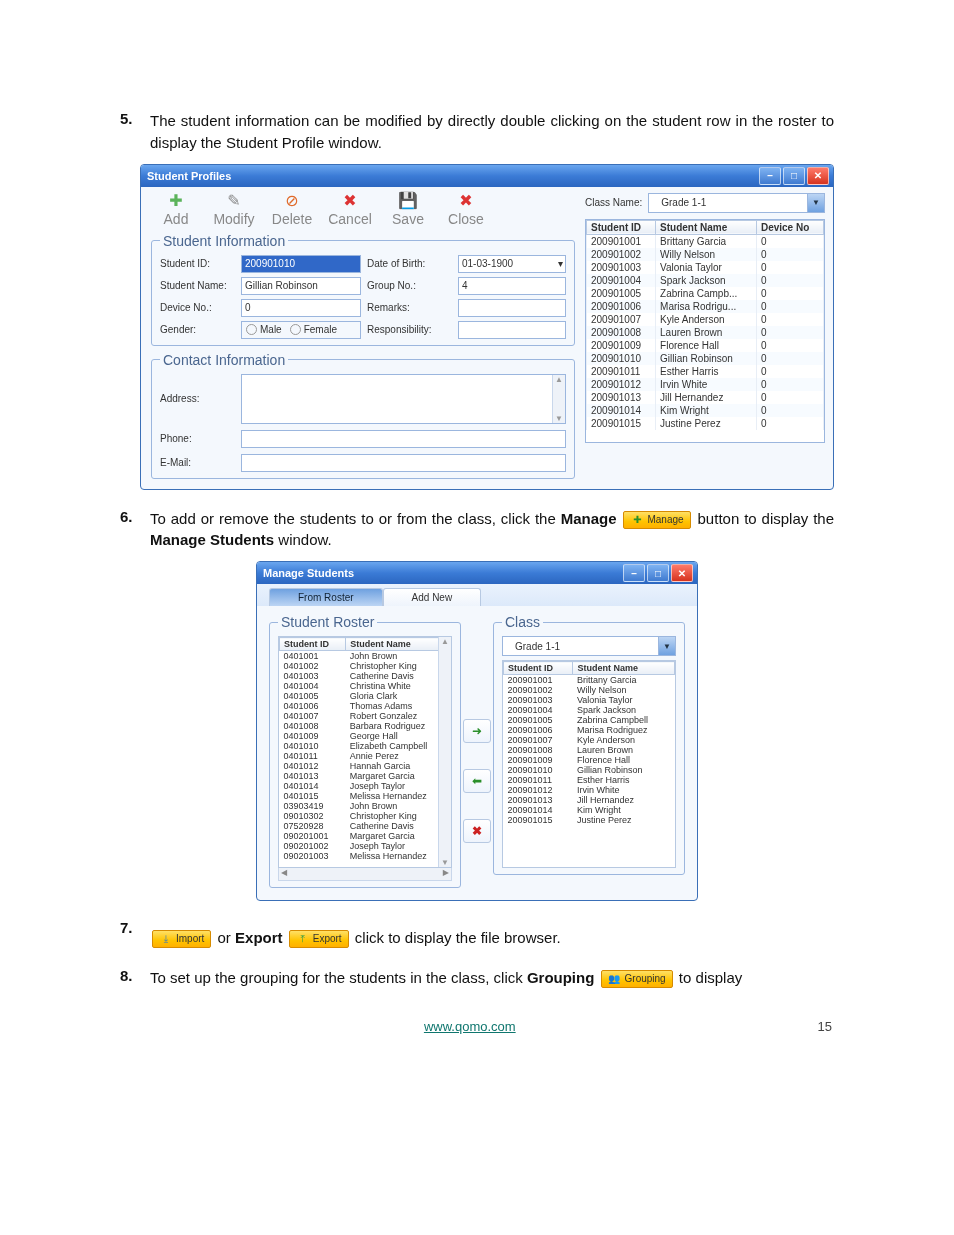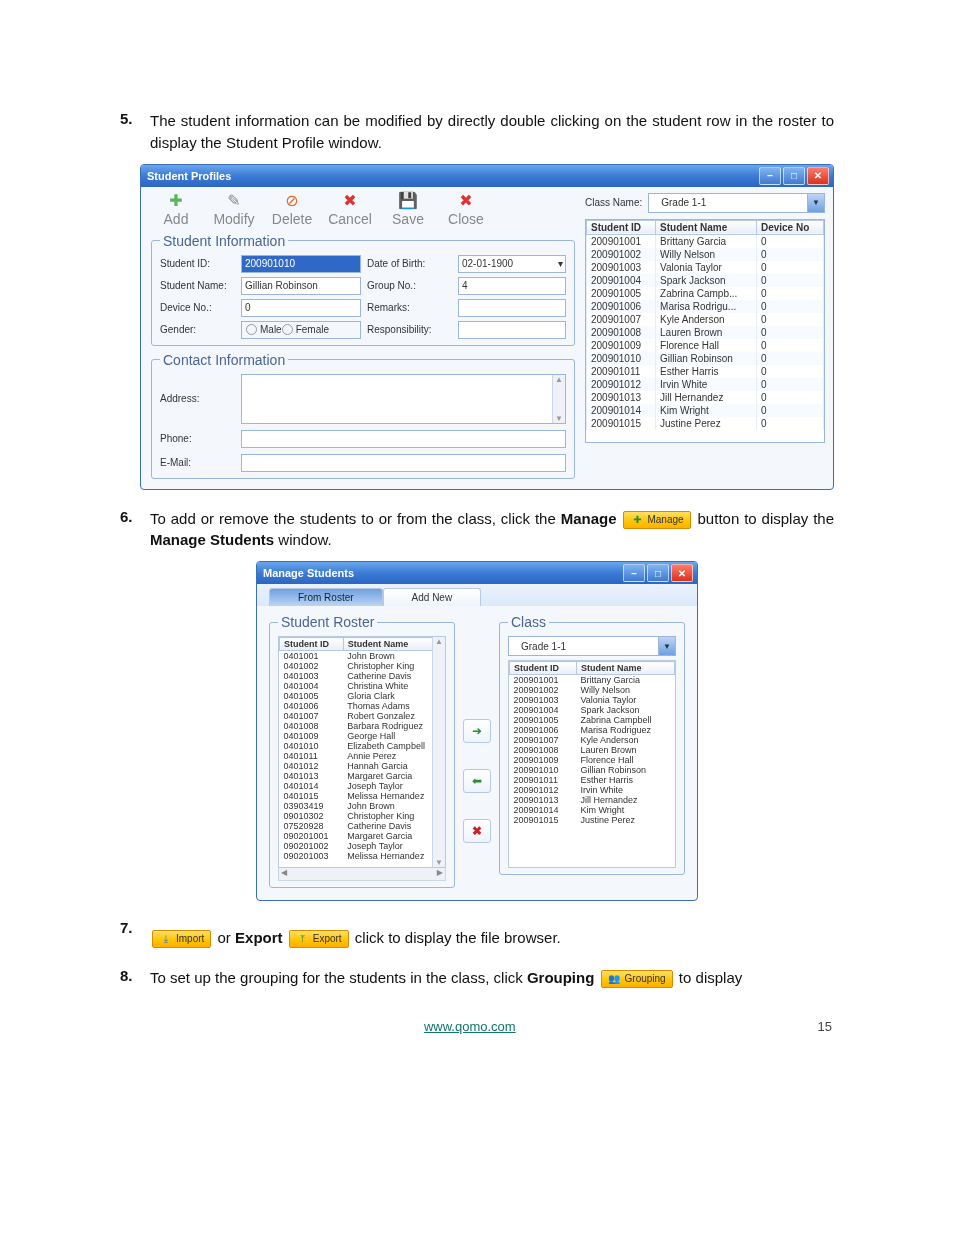--- a/index.html
+++ b/index.html
@@ -83,21 +83,21 @@
     border: 1px solid #9bb6de;
     border-radius: 3px;
     padding: 6px 8px;
     margin-top: 6px;
   }
   .fieldset > legend { font-size: 14px; color: #4a668f; padding: 0 3px; }
 
   .form-grid { display: grid; grid-template-columns: 75px 120px 85px 1fr; gap: 4px 6px; align-items: center; }
   .flabel { font-size: 10px; color: #333; white-space: nowrap; }
   .finput { border: 1px solid #9bb6de; height: 16px; background: #fff; padding: 0 3px; font-size: 10px; display: flex; align-items: center; }
-  .radio-group { display: flex; font-size: 10px; align-items: center; border:1px solid #9bb6de; padding:0 4px; height:16px;}
+  .radio-group { display: flex; gap: 8px; font-size: 10px; align-items: center; border:1px solid #9bb6de; padding:0 4px; height:16px;}
   .radio-group label { display: inline-flex; align-items: center; gap: 3px; }
   .radio-dot { width:9px; height:9px; border:1px solid #999; border-radius:50%; display:inline-block; }
 
   .contact-grid { display: grid; grid-template-columns: 75px 1fr; gap: 6px 6px; align-items: center; }
   .textarea { border: 1px solid #9bb6de; background:#fff; height: 48px; position: relative; }
   .scroll-faux { position:absolute; right:0; top:0; bottom:0; width:12px; background:#eef2f8; border-left:1px solid #c9d7eb; display:flex; flex-direction:column; justify-content:space-between; color:#999; font-size:8px; align-items:center; }
 
   .right-col { width: 240px; flex-shrink: 0; }
   .classname-row { display:flex; align-items:center; gap:6px; margin-bottom:6px; }
   .dropdown { flex:1; border:1px solid #9bb6de; background:#fff; height:18px; display:flex; align-items:center; padding:0 12px; font-size:10px; position:relative;}
@@ -108,21 +108,21 @@
   table.stud th { background: linear-gradient(#fff, #e8eef6); border: 1px solid #b7c9e2; font-weight: bold; }
   table.stud td { border-left:1px solid #e8eef6; border-right:1px solid #e8eef6; }
   table.stud tr:nth-child(even) td { background: #f7fbff; }
   .table-wrap { border: 1px solid #9bb6de; background:#fff; height: 222px; overflow:hidden; }
 
   
   .win.small { width: 440px; margin-left: auto; margin-right: auto; }
   .tabs-row { display:flex; padding: 4px 12px 0 12px; gap:0; background:linear-gradient(#eaf2fd,#dce9fa); }
   .tab { padding: 3px 28px; font-size:10px; border:1px solid #b7c9e2; background:linear-gradient(#fff,#eef4fc); border-bottom:none; border-radius:3px 3px 0 0; }
   .tab.active { background:linear-gradient(#6fa1e0,#bcd5f4); color:#123; }
-  .ms-body { padding: 8px 10px 12px 10px; display:flex; gap:6px; }
+  .ms-body { padding: 8px 10px 12px 10px; display:flex; }
   .ms-col { flex:1; }
   .ms-btns { display:flex; flex-direction:column; justify-content:center; gap:26px; padding-top:60px; }
   .arrow-btn { width:26px; height:22px; border:1px solid #b7c9e2; background:linear-gradient(#fff,#eef4fc); border-radius:3px; display:flex; align-items:center; justify-content:center; font-size:12px; }
   .arrow-btn.green { color:#2a8f2a; }
   .arrow-btn.red { color:#cc2222; font-weight:bold; }
   .mini-table-wrap { border:1px solid #b7c9e2; background:#fff; height:230px; overflow:hidden; position:relative;}
   .mini-table-wrap .scroll-faux { }
   table.mini { border-collapse: collapse; width:100%; font-size:9px; }
   table.mini th { background:linear-gradient(#fff,#e8eef6); border:1px solid #b7c9e2; padding:1px 4px; text-align:left; }
   table.mini td { padding:0 4px; }
@@ -183,21 +183,21 @@
               </div>
           </div>
 
           <fieldset class="fieldset">
             <legend>Student Information</legend>
             <div class="form-grid">
               <span class="flabel">Student ID:</span>
               <div class="finput sel">200901010</div>
               <span class="flabel">Date of Birth:</span>
               <div class="finput" style="position:relative;">
-                  <span>02-01-1900</span>
+                  <span>01-03-1900</span>
                   <span style="position:absolute;right:2px;">▾</span>
                 </div>
 
               <span class="flabel">Student Name:</span>
               <div class="finput">Gillian Robinson</div>
               <span class="flabel">Group No.:</span>
               <div class="finput">4</div>
 
               <span class="flabel">Device No.:</span>
               <div class="finput">0</div>

